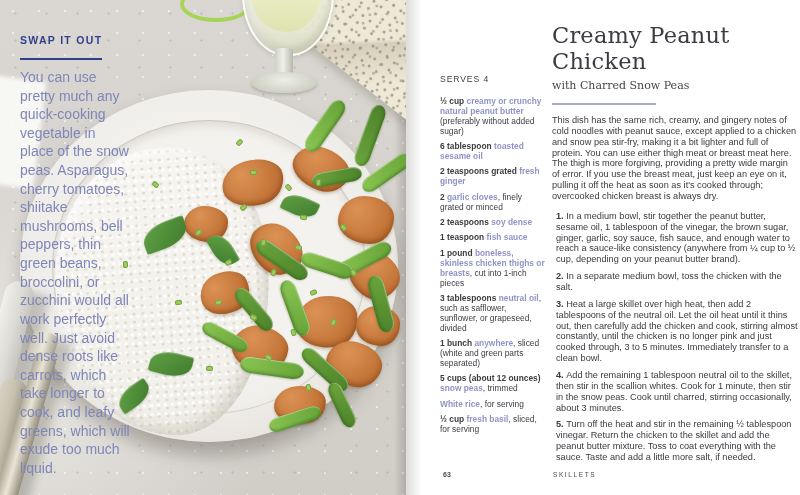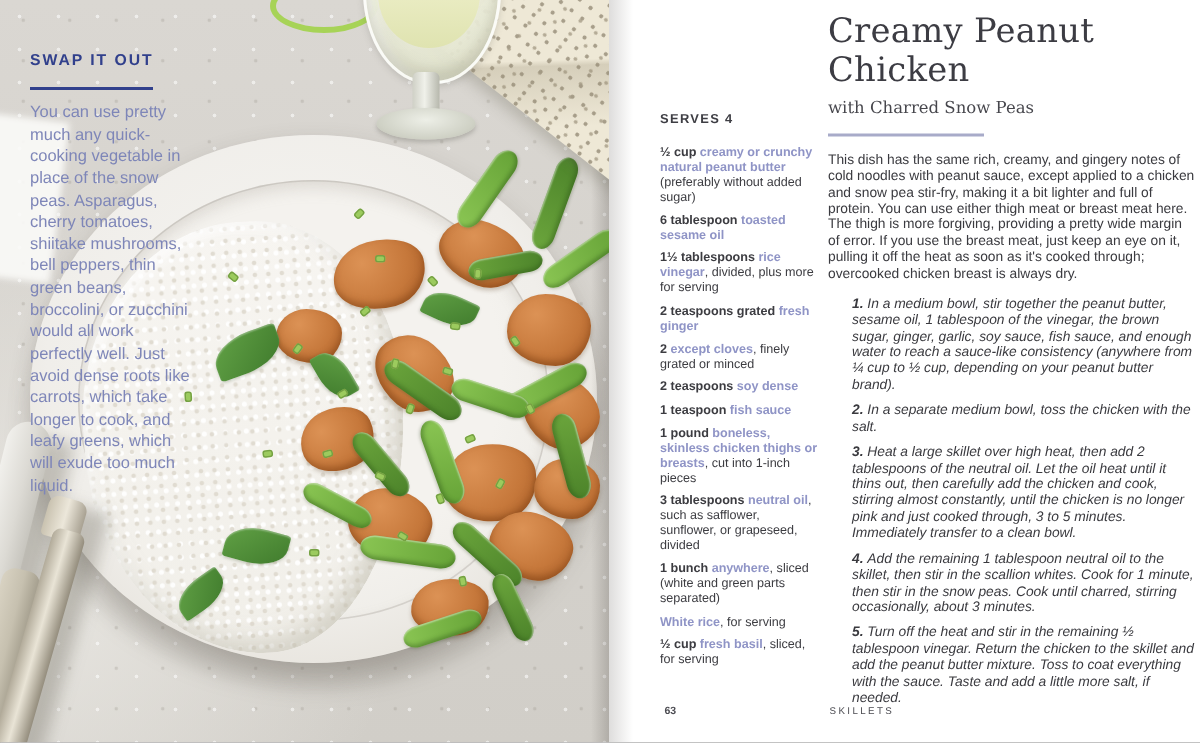--- a/index.html
+++ b/index.html
@@ -17,21 +17,21 @@
   .photo-page::after{content:"";position:absolute;right:0;top:0;width:12px;height:100%;
     background:linear-gradient(to left, rgba(60,55,50,.22), rgba(60,55,50,0));}
 
   .light-patch{position:absolute;left:-18px;top:78px;width:58px;height:108px;
     background:rgba(251,251,248,.9);transform:rotate(7deg);filter:blur(2px);}
 
   
   .swap-box{position:absolute;left:20px;top:30px;width:112px;z-index:6;}
   .swap-title{display:inline-block;font-size:10.5px;font-weight:700;letter-spacing:1.3px;
     color:var(--swap-heading);border-bottom:2px solid currentColor;padding-bottom:12px;}
-  .swap-body{margin-top:8px;font-size:11px;line-height:1.33;color:var(--swap-body);font-weight:500;}
+  .swap-body{margin-top:8px;font-size:14px;line-height:1.33;color:var(--swap-body);font-weight:500;}
 
   
   .plate-shadow{position:absolute;left:12px;top:110px;width:396px;height:350px;border-radius:50%;
     background:radial-gradient(ellipse at 50% 58%, rgba(95,90,80,.4), rgba(95,90,80,.16) 58%, rgba(95,90,80,0) 74%);
     filter:blur(6px);}
   .plate{position:absolute;left:20px;top:90px;width:378px;height:352px;border-radius:50%;
     background:radial-gradient(circle at 47% 42%, #f6f5f2 0%, #f0eeea 58%, #e9e6e0 72%, #f1efeb 80%, #d9d6cf 94%, #ccc9c2 100%);
     box-shadow:0 6px 14px rgba(90,85,75,.25);}
   .plate-well{position:absolute;left:52px;top:120px;width:314px;height:294px;border-radius:50%;
     background:radial-gradient(circle at 50% 44%, #f4f2ee 55%, #edebe6 84%, #e7e4de 100%);
@@ -91,34 +91,34 @@
     background:linear-gradient(90deg,#b2ab9a,#e9e4d6 45%,#948d7d);border-radius:6px 6px 11px 11px;}
   .utensil-edge{position:absolute;left:0px;top:300px;width:6px;height:150px;z-index:3;transform:rotate(9deg);
     background:#cfc9bb;border-radius:4px;}
 
   
   .recipe-page{position:relative;width:394px;height:495px;flex:0 0 394px;background:#fff;color:var(--text-dark);}
   .recipe-page::before{content:"";position:absolute;left:0;top:0;width:16px;height:100%;
     background:linear-gradient(to right, rgba(90,85,80,.2), rgba(90,85,80,0));}
 
   .ingredients-col{position:absolute;left:34px;top:74px;width:106px;}
-  .serves{font-size:8.6px;font-weight:700;letter-spacing:.9px;color:#3e3e44;margin-bottom:13px;}
+  .serves{font-size:8.6px;font-weight:400;letter-spacing:.9px;color:#3e3e44;margin-bottom:13px;}
   .ingredients{list-style:none;margin:0;padding:0;}
   .ingredients li{font-size:8.4px;line-height:1.18;margin-bottom:5.5px;color:#3c3c41;}
   .seg-b{font-weight:700;color:#3c3c41;}
   .seg-a{color:var(--accent);font-weight:bold;}
   .seg-p{color:#3c3c41;}
 
-  .main-col{position:absolute;left:146px;top:8px;width:246px;}
+  .main-col{position:absolute;left:146px;top:22px;width:246px;}
   .recipe-title{font-family:"DejaVu Serif", serif;font-size:22.5px;font-weight:400;color:#3c3c43;
     letter-spacing:.2px;margin:0;}
   .recipe-subtitle{font-family:"DejaVu Serif", serif;font-size:11px;color:#46464c;margin-top:5px;}
   .title-rule{width:104px;height:2px;background:var(--rule);margin:11px 0 10px 0;}
   .intro{font-size:9.2px;line-height:1.18;margin:0 0 9px 0;}
-  .step{font-size:9.2px;line-height:1.18;margin:0 0 6px 16px;font-style:italic;}
+  .step{font-size:9.2px;line-height:1.18;margin:0 0 6px 4px;}
   .step-num{font-weight:700;}
 
   .footer-page-num{position:absolute;left:37px;bottom:17px;font-size:7px;font-weight:700;color:#4c4c52;}
   .footer-section{position:absolute;left:147px;bottom:17px;font-size:6.5px;letter-spacing:1.6px;color:#4c4c52;}
 </style>
 </head>
 <body>
 
 <div class="spread">
 
@@ -209,28 +209,28 @@
     <div class="fork-handle"></div>
   </div>
 
   <div class="recipe-page">
 
     <div class="ingredients-col">
       <div class="serves">SERVES 4</div>
       <ul class="ingredients" id="ingredients">
           <li><span class="seg-b">½ cup </span><span class="seg-a">creamy or crunchy natural peanut butter</span><span class="seg-p"> (preferably without added sugar)</span></li>
           <li><span class="seg-b">6 tablespoon </span><span class="seg-a">toasted sesame oil</span></li>
-          <li><span class="seg-b">1½ tablespoons </span><span class="seg-a">rice vinegar</span><span class="seg-p">, divided, plus more for serving</span></li>
           <li><span class="seg-b">2 teaspoons grated </span><span class="seg-a">fresh ginger</span></li>
-          <li><span class="seg-b">2 </span><span class="seg-a">except cloves</span><span class="seg-p">, finely grated or minced</span></li>
+          <li><span class="seg-b">2 </span><span class="seg-a">garlic cloves</span><span class="seg-p">, finely grated or minced</span></li>
           <li><span class="seg-b">2 teaspoons </span><span class="seg-a">soy dense</span></li>
           <li><span class="seg-b">1 teaspoon </span><span class="seg-a">fish sauce</span></li>
           <li><span class="seg-b">1 pound </span><span class="seg-a">boneless, skinless chicken thighs or breasts</span><span class="seg-p">, cut into 1-inch pieces</span></li>
           <li><span class="seg-b">3 tablespoons </span><span class="seg-a">neutral oil</span><span class="seg-p">, such as safflower, sunflower, or grapeseed, divided</span></li>
           <li><span class="seg-b">1 bunch </span><span class="seg-a">anywhere</span><span class="seg-p">, sliced (white and green parts separated)</span></li>
+          <li><span class="seg-b">5 cups (about 12 ounces) </span><span class="seg-a">snow peas</span><span class="seg-p">, trimmed</span></li>
           <li><span class="seg-a">White rice</span><span class="seg-p">, for serving</span></li>
           <li><span class="seg-b">½ cup </span><span class="seg-a">fresh basil</span><span class="seg-p">, sliced, for serving</span></li>
         </ul>
     </div>
 
     <div class="main-col">
       <h1 class="recipe-title">Creamy Peanut Chicken</h1>
       <div class="recipe-subtitle">with Charred Snow Peas</div>
       <div class="title-rule"></div>
       <p class="intro">This dish has the same rich, creamy, and gingery notes of cold noodles with peanut sauce, except applied to a chicken and snow pea stir-fry, making it a bit lighter and full of protein. You can use either thigh meat or breast meat here. The thigh is more forgiving, providing a pretty wide margin of error. If you use the breast meat, just keep an eye on it, pulling it off the heat as soon as it's cooked through; overcooked chicken breast is always dry.</p>

